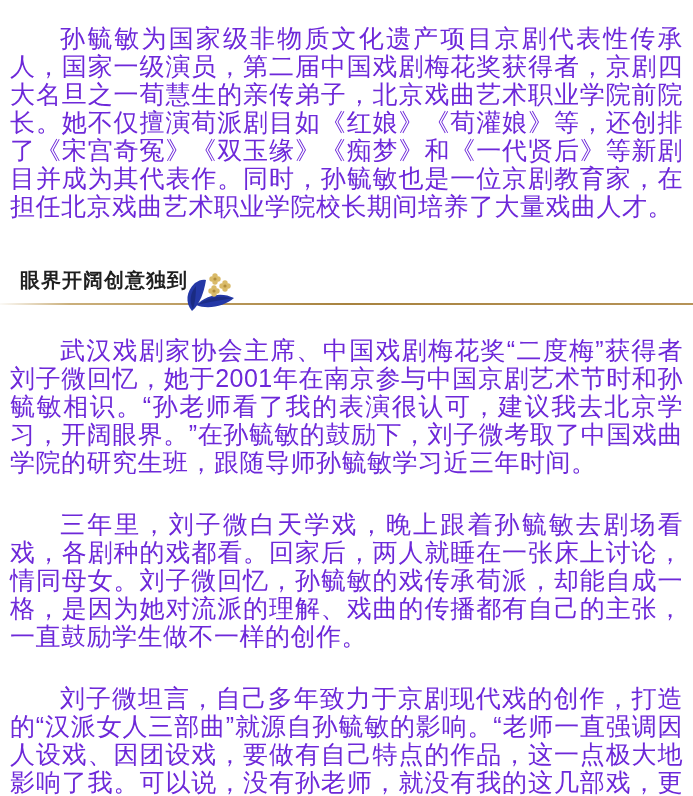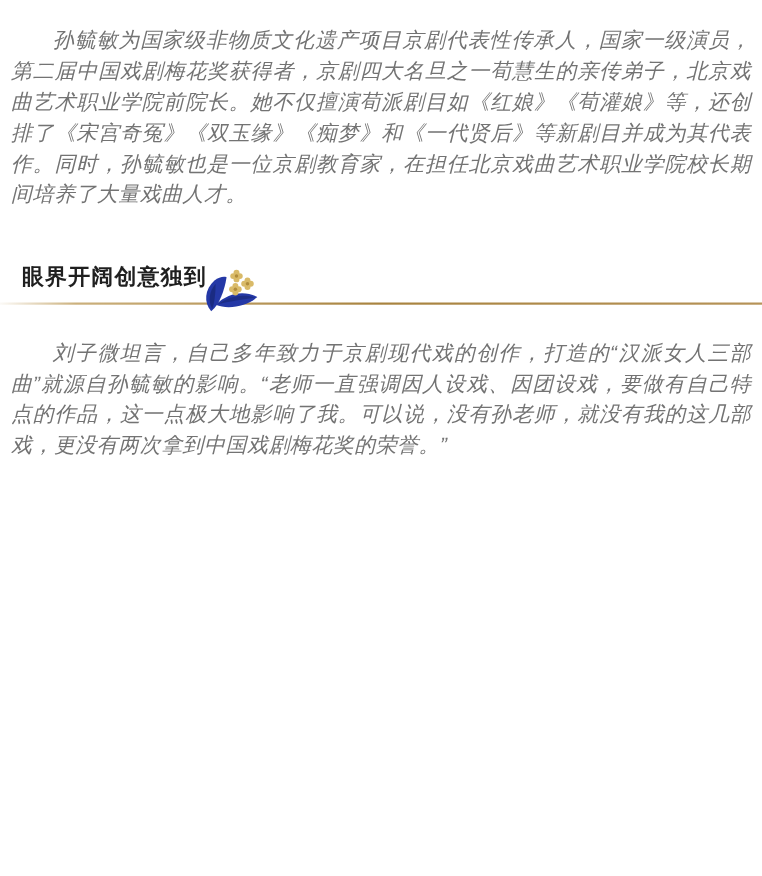--- a/index.html
+++ b/index.html
@@ -11,28 +11,27 @@
     width: 693px;
     min-height: 796px;
     font-family: "Liberation Sans", "DejaVu Sans", sans-serif;
     color: #333333;
   }
   .article {
     padding: 24px 10px 0 10px;
     box-sizing: border-box;
   }
   .para {
-    font-size: 19px;
+    font-size: 25px;
     line-height: 28px;
     letter-spacing: 0.5px;
     text-indent: 2em;
     text-align: justify;
     margin: 0 0 34px 0;
-    color: #737373;
-    font-style: italic;
+    color: #6d28d9;
   }
   .section-head {
     position: relative;
     margin: 46px 0 30px 0;
     height: 40px;
   }
   .section-head h2 {
     margin: 0;
     padding: 0 0 0 10px;
     font-size: 20px;
@@ -106,18 +105,20 @@
               <circle cx="3" cy="0" r="2.7"></circle>
             <circle cx="0" cy="3" r="2.7"></circle>
               <circle cx="-3" cy="0" r="2.7"></circle>
             <circle cx="0" cy="0" r="1.6" fill="#b08c3c"></circle>
           </g>
         </g>
       </svg>
     </span>
   </div>
 
+  <p class="para">武汉戏剧家协会主席、中国戏剧梅花奖“二度梅”获得者刘子微回忆，她于2001年在南京参与中国京剧艺术节时和孙毓敏相识。“孙老师看了我的表演很认可，建议我去北京学习，开阔眼界。”在孙毓敏的鼓励下，刘子微考取了中国戏曲学院的研究生班，跟随导师孙毓敏学习近三年时间。</p>
 
+  <p class="para">三年里，刘子微白天学戏，晚上跟着孙毓敏去剧场看戏，各剧种的戏都看。回家后，两人就睡在一张床上讨论，情同母女。刘子微回忆，孙毓敏的戏传承荀派，却能自成一格，是因为她对流派的理解、戏曲的传播都有自己的主张，一直鼓励学生做不一样的创作。</p>
 
 
   <p class="para">刘子微坦言，自己多年致力于京剧现代戏的创作，打造的“汉派女人三部曲”就源自孙毓敏的影响。“老师一直强调因人设戏、因团设戏，要做有自己特点的作品，这一点极大地影响了我。可以说，没有孙老师，就没有我的这几部戏，更没有两次拿到中国戏剧梅花奖的荣誉。”</p>
 
 </div>
 
 </body></html>

